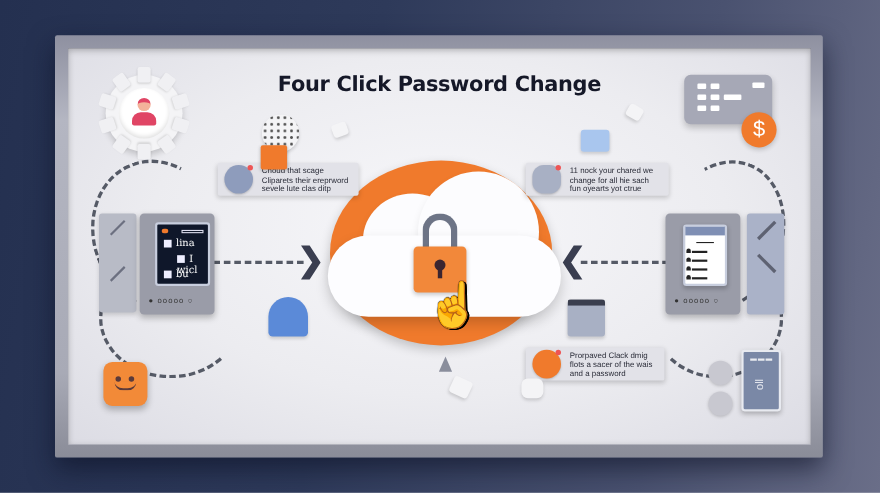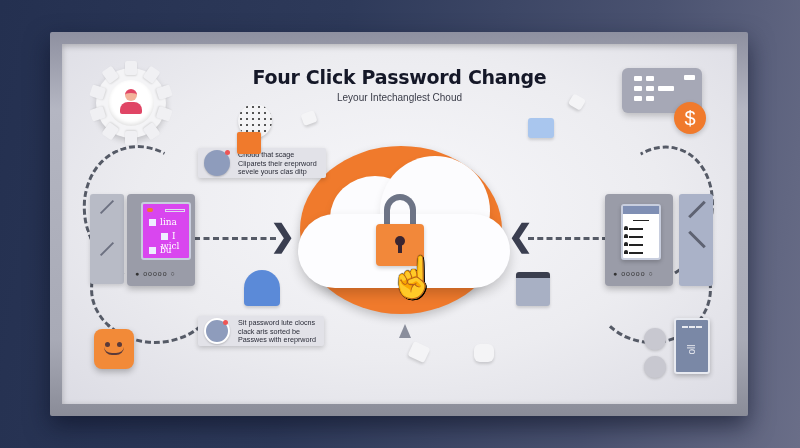--- a/index.html
+++ b/index.html
@@ -81,21 +81,21 @@
   
   .side-dark {
     position: absolute; background: #9a9ca8; border-radius: 4px;
     box-shadow: 0 3px 6px rgba(0,0,0,0.25);
   }
   .side-strip {
     position: absolute; background: #b8bbc6; border-radius: 3px;
     box-shadow: 0 2px 4px rgba(0,0,0,0.15);
   }
   .screen-blue {
-    position: absolute; background: #d946ef; border-radius: 3px;
+    position: absolute; background: #0f172a; border-radius: 3px;
     border: 2px solid #c8cede;
   }
   .chk-row { position: absolute; left: 6px; font-size: 9px; color: #fff; font-family: "DejaVu Serif", serif; }
   .chk-row span.box { display: inline-block; width: 7px; height: 7px; background: #eef; margin-right: 4px; vertical-align: middle; }
   .dots-row { position: absolute; font-size: 7px; color: #333; letter-spacing: 1px; }
 
   .list-win {
     position: absolute; background: #fff; border-radius: 3px;
     border: 2px solid #c8cede; box-shadow: 0 2px 4px rgba(0,0,0,0.2);
   }
@@ -142,21 +142,20 @@
 
   .deco { position: absolute; background: #f4f4f6; box-shadow: 0 2px 3px rgba(0,0,0,0.15); }
 </style>
 </head>
 <body>
 
 <div class="frame">
   <div class="panel">
 
     <div class="abs title">Four Click Password Change</div>
-    <div class="abs subtitle">Leyour Intechanglest Choud</div>
 
     <div class="abs gear">
       <div class="tooth" style="transform: rotate(0deg)"></div>
       <div class="tooth" style="transform: rotate(36deg)"></div>
       <div class="tooth" style="transform: rotate(72deg)"></div>
       <div class="tooth" style="transform: rotate(108deg)"></div>
       <div class="tooth" style="transform: rotate(144deg)"></div>
       <div class="tooth" style="transform: rotate(180deg)"></div>
       <div class="tooth" style="transform: rotate(216deg)"></div>
       <div class="tooth" style="transform: rotate(252deg)"></div>
@@ -200,25 +199,33 @@
     </div>
     <div class="abs hand">☝</div>
 
     <div class="deco" style="left:176px;top:60px;width:34px;height:34px;border-radius:50%;background:#f4f4f6;background-image:radial-gradient(#555 1px, transparent 1.5px);background-size:6px 6px;"></div>
     <div class="info-card" style="left:136px;top:104px;">
       <div class="badge" style="background:#8e9cbc;">
           <div class="dot"></div>
         </div>
       <div>Choud that scage</div>
       <div>Cliparets their ereprword</div>
-      <div>sevele yours clas ditp</div>
+      <div>sevele lute clas ditp</div>
     </div>
     <div class="abs" style="left:175px;top:88px;width:24px;height:22px;background:#f07a2c;border-radius:2px;box-shadow:0 1px 3px rgba(0,0,0,0.2);"></div>
 
     <div class="deco" style="left:466px;top:74px;width:26px;height:20px;border-radius:3px;background:#a9c6ee;"></div>
+    <div class="info-card" style="left:416px;top:104px;width:130px;">
+      <div class="badge" style="background:#a8b0c4;border-radius:40%;">
+          <div class="dot"></div>
+        </div>
+      <div>11 nock your chared we</div>
+      <div>change for all hie sach</div>
+      <div>fun oyearts yot ctrue</div>
+    </div>
 
     <div class="side-strip" style="left:28px;top:150px;width:34px;height:90px;"></div>
     <div class="abs" style="left:36px;top:162px;width:18px;height:2px;background:#6c7080;transform:rotate(-45deg);"></div>
     <div class="abs" style="left:36px;top:204px;width:18px;height:2px;background:#6c7080;transform:rotate(-45deg);"></div>
     <div class="side-dark" style="left:65px;top:150px;width:68px;height:92px;">
       <div class="screen-blue" style="left:14px;top:8px;width:50px;height:58px;">
         <div class="abs" style="left:4px;top:4px;width:6px;height:4px;background:#f07a2c;border-radius:2px;"></div>
         <div class="abs" style="left:22px;top:5px;width:20px;height:3px;border:1px solid #dde;"></div>
         <div class="chk-row" style="top:13px;"><span class="box"></span><span>lina</span></div>
         <div class="chk-row" style="top:27px;padding-left:12px;"><span class="box"></span><span>I wicl</span></div>
@@ -236,30 +243,30 @@
         <div class="li" style="top:38px;"></div>
         <div class="li" style="top:46px;"></div>
       </div>
       <div class="dots-row" style="left:8px;top:76px;">● ooooo ○</div>
     </div>
     <div class="side-strip" style="left:617px;top:150px;width:34px;height:92px;background:#aab2c8;"></div>
     <div class="abs" style="left:624px;top:164px;width:22px;height:3px;background:#5e6272;transform:rotate(-45deg);"></div>
     <div class="abs" style="left:624px;top:194px;width:22px;height:3px;background:#5e6272;transform:rotate(45deg);"></div>
 
     <div class="deco" style="left:182px;top:226px;width:36px;height:36px;border-radius:18px 18px 4px 4px;background:#5b8ad8;"></div>
-    <div class="info-card" style="left:136px;top:272px;width:126px;">
-      <div class="badge" style="background:#8e9cbc;border:2px solid #fff;">
+
+    <div class="deco" style="left:454px;top:228px;width:34px;height:34px;border-radius:3px;background:#a8b0c4;border-top:6px solid #3a3e4e;"></div>
+    <div class="info-card" style="left:416px;top:272px;width:126px;">
+      <div class="badge" style="background:#f07a2c;">
           <div class="dot"></div>
         </div>
-      <div>Sit password lute clocns</div>
-      <div>clack aris sorted be</div>
-      <div>Passwes with ereprword</div>
-    </div>
-
-    <div class="deco" style="left:454px;top:228px;width:34px;height:34px;border-radius:3px;background:#a8b0c4;border-top:6px solid #3a3e4e;"></div>
+      <div>Prorpaved Clack dmig</div>
+      <div>flots a sacer of the wais</div>
+      <div>and a password</div>
+    </div>
 
     <div class="abs smiley">
       <div class="eye" style="left:11px;"></div>
       <div class="eye" style="left:23px;"></div>
       <div class="mouth"></div>
     </div>
 
     <div class="clock" style="left:582px;top:284px;"></div>
     <div class="clock" style="left:582px;top:312px;"></div>
     <div class="abs server">

